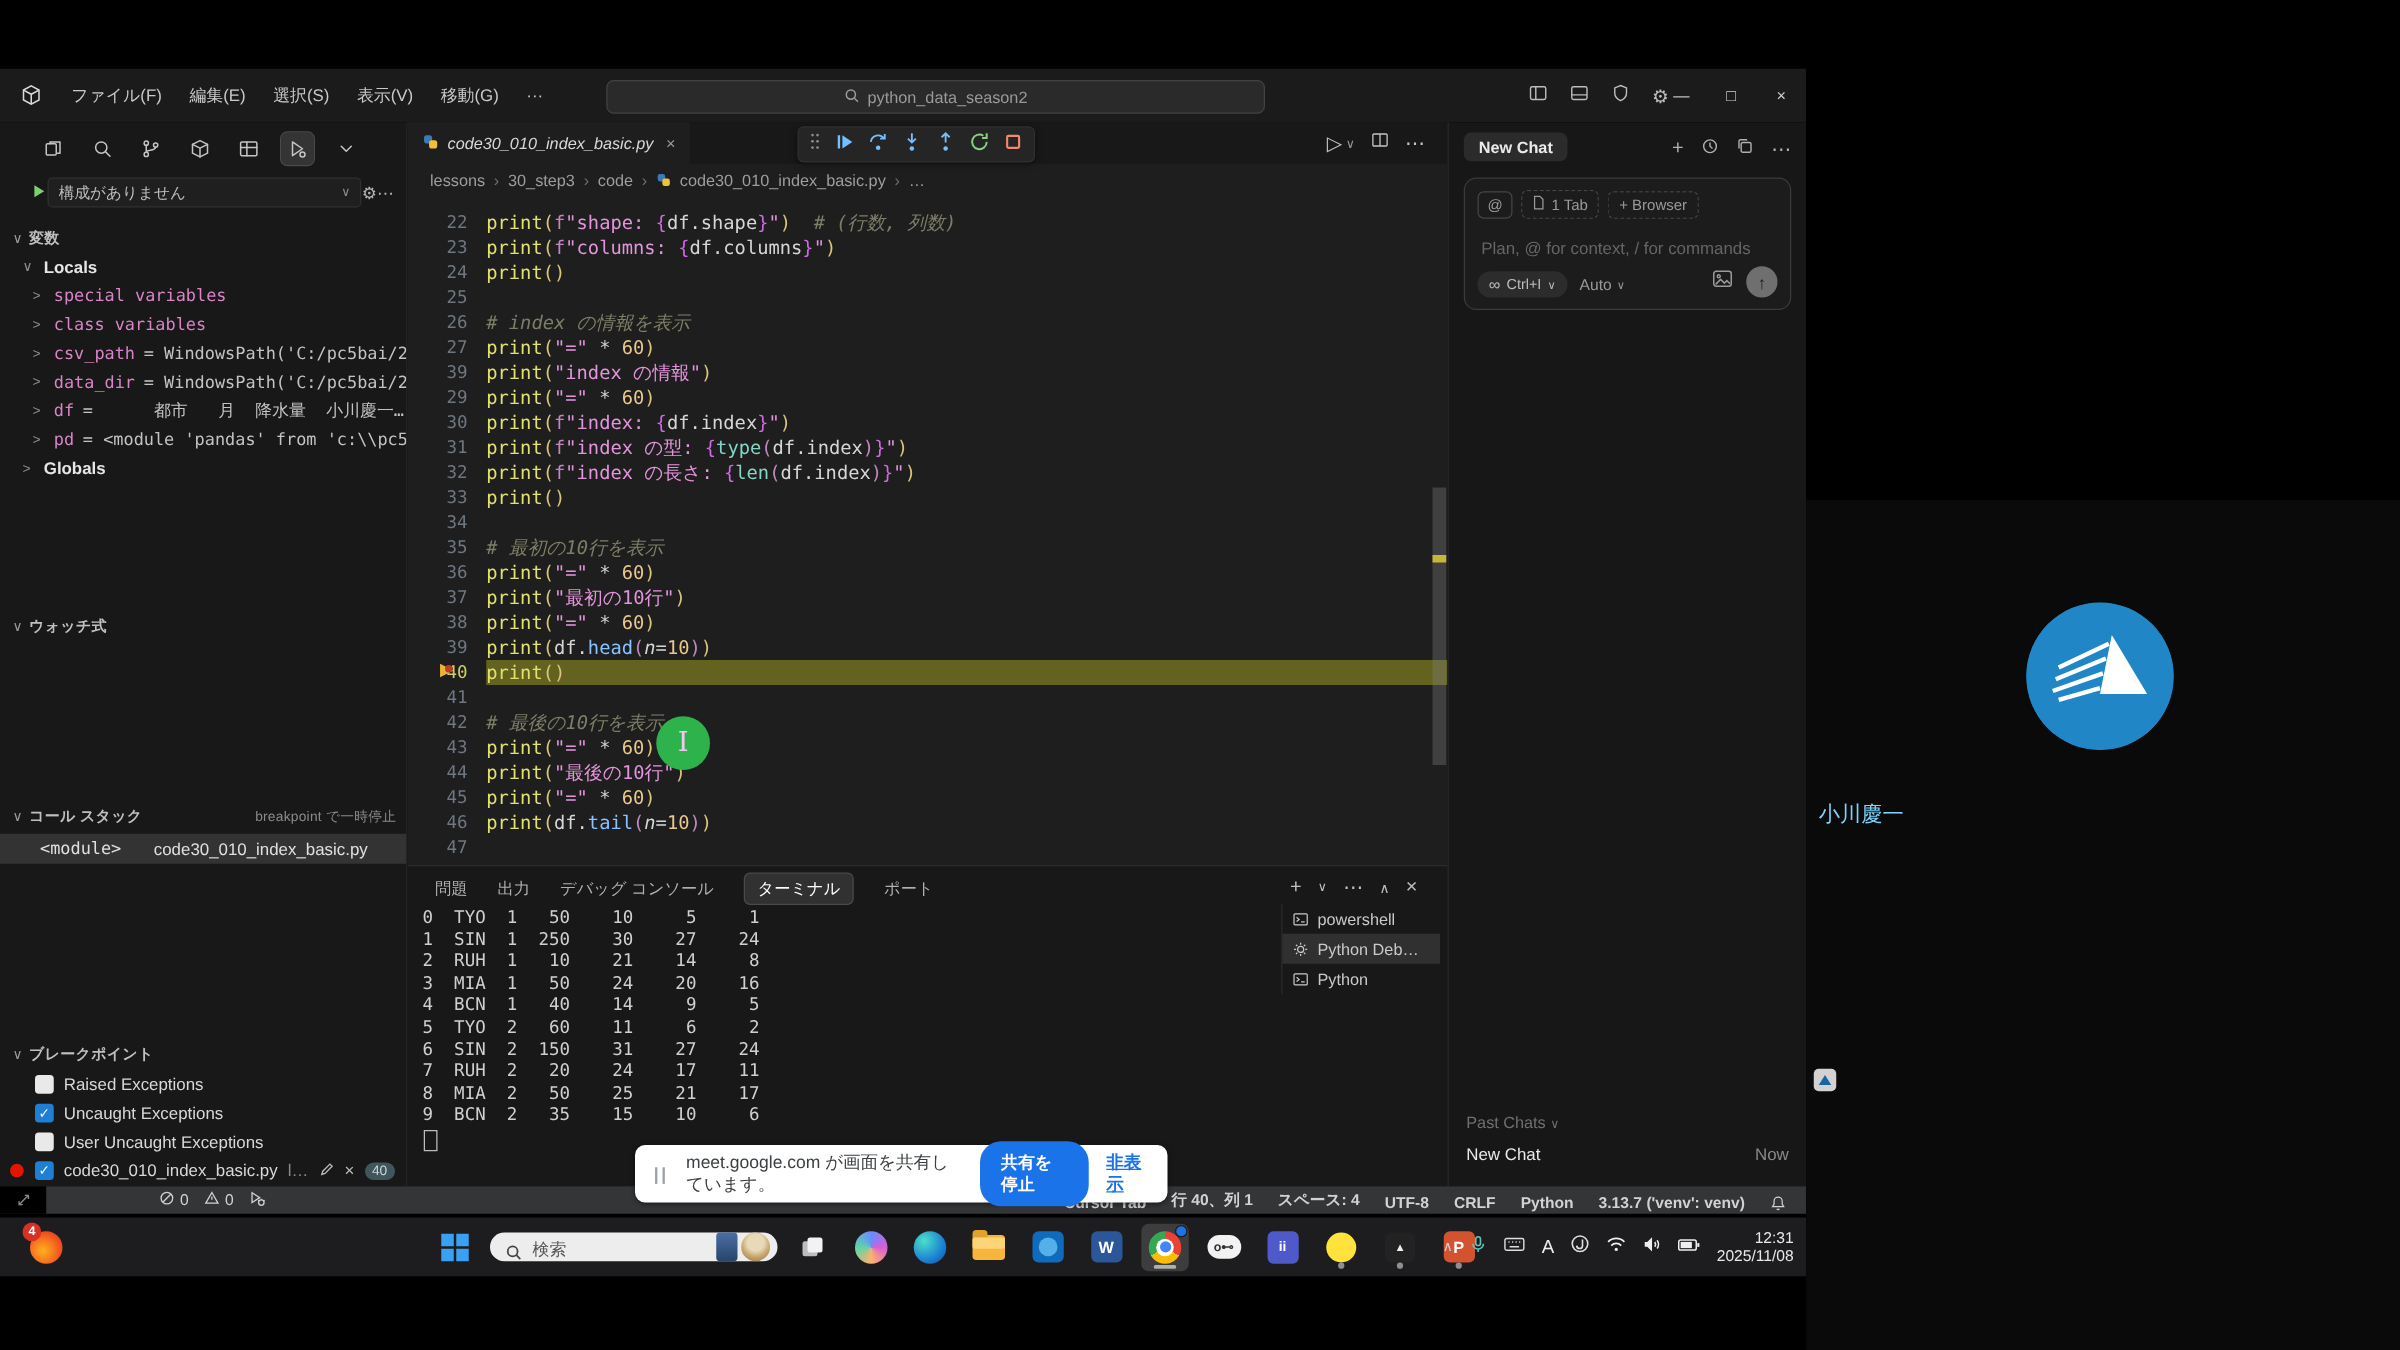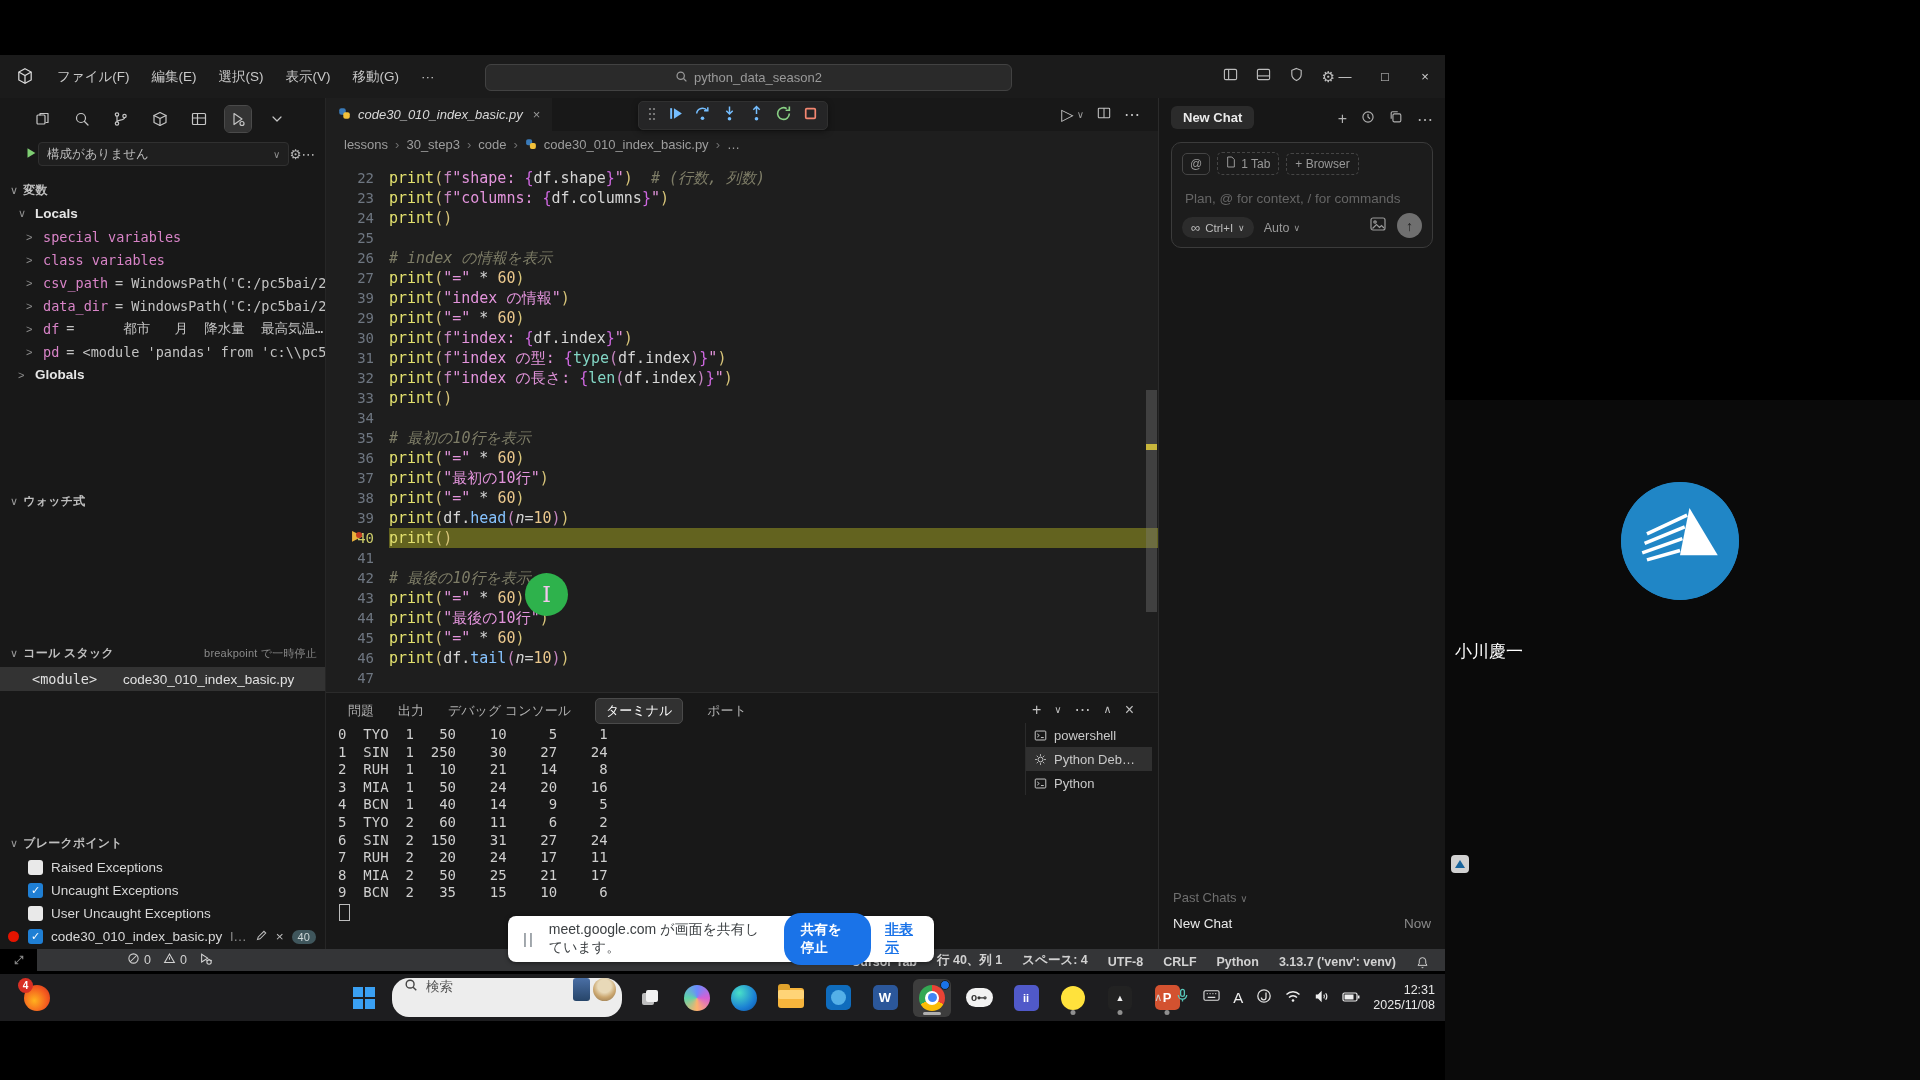--- a/index.html
+++ b/index.html
@@ -103,21 +103,21 @@
   .sb-left{display:flex;align-items:center;gap:12px;padding-left:90px;}
   .sb-right{margin-left:auto;display:flex;align-items:flex-end;gap:20px;padding-right:16px;font-weight:bold;}
 
   
   .taskbar{position:absolute;left:0;bottom:0;width:100%;height:47px;background:#1d1d1f;display:flex;align-items:center;}
   .tb-center{position:absolute;left:345px;display:flex;align-items:center;gap:9px;}
   .tb-app{width:38px;height:38px;display:flex;align-items:center;justify-content:center;position:relative;border-radius:6px;}
   .tb-app.activeapp{background:#3d3d3d;}
   .tb-app.activeapp::after{content:"";position:absolute;bottom:2px;left:50%;transform:translateX(-50%);width:18px;height:3px;border-radius:2px;background:#b0b0b0;}
   .rundot::before{content:"";position:absolute;bottom:2px;left:50%;transform:translateX(-50%);width:5px;height:5px;border-radius:50%;background:#8f8f8f;}
-  .tsearch{width:212px;height:23px;border-radius:17px;background:#ededed;display:flex;align-items:flex-start;padding:0 6px 16px 12px;gap:8px;color:#555;font-size:13.5px;}
+  .tsearch{width:212px;height:23px;border-radius:17px;background:#ededed;display:flex;align-items:flex-end;padding:0 6px 0 12px;gap:8px;color:#555;font-size:13.5px;}
   .tray{position:absolute;right:10px;display:flex;align-items:center;gap:13px;color:#dedede;}
   .clock{text-align:right;font-size:12.5px;line-height:15px;color:#e8e8e8;}
   .corner-badge{position:absolute;left:24px;bottom:8px;width:28px;height:28px;}
   .flame{width:26px;height:26px;border-radius:50%;background:radial-gradient(circle at 40% 60%,#ffb21e,#f4581f 60%,#c5301c);}
   .nbadge{position:absolute;left:-6px;top:-7px;background:#d93025;color:#fff;border-radius:50%;width:15px;height:15px;
           font-size:10px;display:flex;align-items:center;justify-content:center;font-weight:bold;}
 
   
   .sq2{display:grid;grid-template-columns:10px 10px;grid-template-rows:10px 10px;gap:2px;}
   .sq2 i{background:#3aa0f3;}
@@ -146,21 +146,21 @@
   .meet-stop{background:#1a73e8;color:#fff;border-radius:17px;padding:8px 17px;font-size:13.5px;font-weight:bold;margin-left:14px;}
   .meet-hide{color:#1a73e8;font-weight:bold;margin:0 16px 0 14px;text-decoration:underline;}
   .gpointer{position:absolute;left:525px;top:573px;width:43px;height:43px;border-radius:50%;background:#2eb24c;
             display:flex;align-items:center;justify-content:center;z-index:25;color:#f2c7ee;
             font-family:"DejaVu Serif",serif;font-size:22px;}
 
   
   .video{position:absolute;left:1445px;top:0;width:475px;height:1080px;background:#000;}
   .vtile{position:absolute;left:0;top:400px;width:475px;height:680px;background:#0a0a0a;}
   .avatar{position:absolute;left:176px;top:82px;width:118px;height:118px;border-radius:50%;background:#2086c6;overflow:hidden;}
-  .vname-lbl{position:absolute;left:10px;top:240px;color:#ffffff;font-size:17px;}
+  .vname-lbl{position:absolute;left:10px;top:240px;color:#7dd3fc;font-size:17px;}
   .wmark{position:absolute;left:6px;top:455px;width:18px;height:18px;border-radius:4px;background:#e8e8e8;opacity:.9;
          display:flex;align-items:center;justify-content:center;}
   .wmark i{width:0;height:0;border-left:5px solid transparent;border-right:5px solid transparent;border-bottom:8px solid #1b6fae;}
 </style>
 </head>
 <body>
 
 <div class="stage">
 
   <div class="share">
@@ -295,21 +295,21 @@
               <span class="vval">= WindowsPath('C:/pc5bai/2…</span>
             </div>
             <div class="tree-row">
               <span class="tw">&gt;</span>
               <span class="vname">data_dir</span>
               <span class="vval">= WindowsPath('C:/pc5bai/2…</span>
             </div>
             <div class="tree-row">
               <span class="tw">&gt;</span>
               <span class="vname">df</span>
-              <span class="vval">=      都市   月  降水量  最高気温…</span>
+              <span class="vval">=      都市   月  降水量  小川慶一…</span>
             </div>
             <div class="tree-row">
               <span class="tw">&gt;</span>
               <span class="vname">pd</span>
               <span class="vval">= &lt;module 'pandas' from 'c:\\pc5…</span>
             </div>
             <div class="tree-row" style="padding-left: 18px;">
               <span class="tw">&gt;</span>
               <span class="scope">Globals</span>
             </div>

